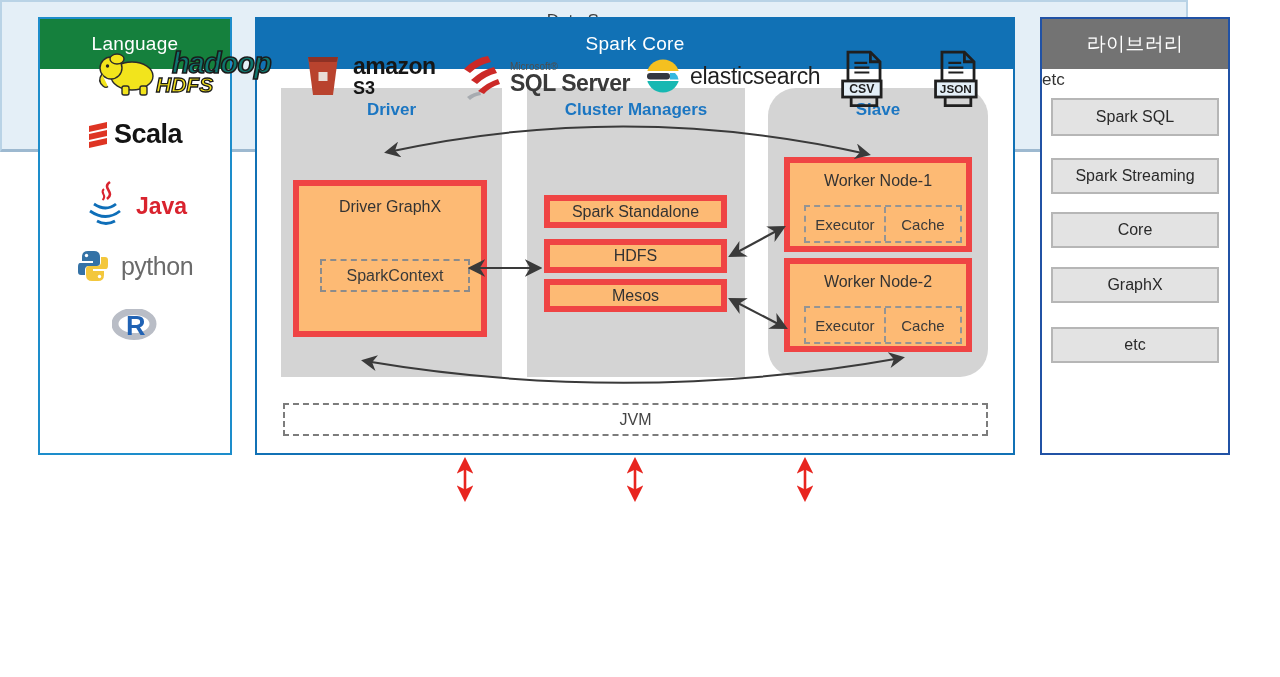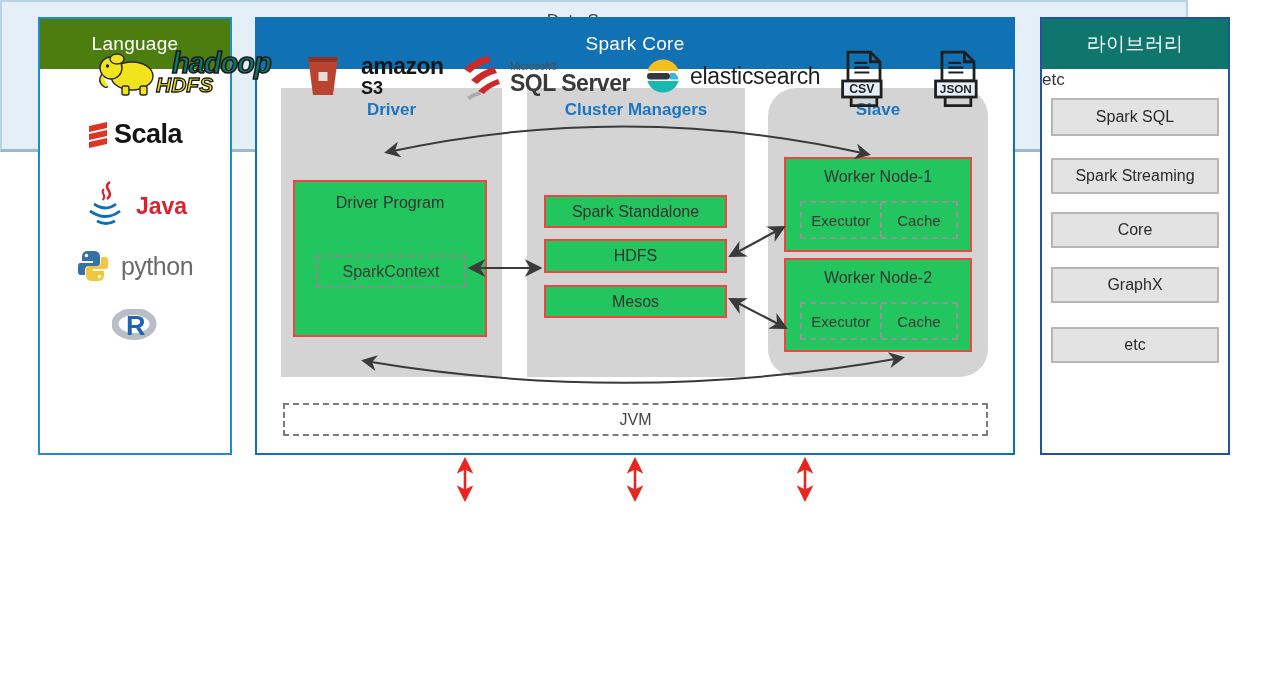--- a/index.html
+++ b/index.html
@@ -5,84 +5,84 @@
   * { margin:0; padding:0; box-sizing:border-box; }
   body { background:#fff; font-family:"Liberation Sans","DejaVu Sans",sans-serif; }
   .canvas { position:relative; width:1280px; height:677px; background:#fff; overflow:hidden; }
 
   .panel { position:absolute; background:#fff; }
   .panel-header { height:50px; display:flex; align-items:center; justify-content:center;
                   color:#fff; font-size:19px; letter-spacing:.3px; }
 
   
   .lang-panel { left:38px; top:17px; width:194px; height:438px; border:2px solid #1d8dcb; }
-  .lang-header { background:#4d7c0f; }
+  .lang-header { background:#15803d; }
   .logo { position:absolute; left:0; width:100%; display:flex; align-items:center; justify-content:center; gap:5px; }
   .scala-row { top:98px; height:34px; }
   .scala-text { font-size:27px; font-weight:800; color:#141414; letter-spacing:-.5px; }
   .java-row { top:160px; height:54px; }
   .java-text { font-size:23px; font-weight:700; color:#d9232e; }
   .python-row { top:228px; height:38px; gap:12px; }
   .python-text { font-size:25px; color:#6a6a6a; letter-spacing:-.5px; }
   .r-row { top:286px; height:44px; }
   .r-wrap { position:relative; width:46px; height:36px; }
   .r-letter { position:absolute; left:14px; top:2px; font-size:27px; font-weight:800; color:#2062b4; }
 
   
   .core-panel { left:255px; top:17px; width:760px; height:438px; border:2px solid #1171b5; }
   .core-header { background:#1171b5; }
   .column { position:absolute; top:69px; height:289px; background:#d4d4d4; }
   .master-col { left:24px; width:221px; }
   .cm-col { left:270px; width:218px; }
   .slave-col { left:511px; width:220px;border-radius:28px; }
   .col-title { text-align:center; margin-top:12px; font-size:17px; font-weight:bold; color:#1b76c2; }
-  .box { position:absolute; background:#22c55e; border:2px solid #ef4444; color:#333; }
+  .box { position:absolute; background:#fdba74; border:6px solid #ef4444; color:#333; }
   .driver-box { left:12px; top:92px; width:194px; height:157px; }
   .box-title { text-align:center; margin-top:12px; font-size:16px; color:#333; }
   .dashed { border:2px dashed #8b8b8b; display:flex; align-items:center; justify-content:center;
             font-size:16px; color:#3a3a3a; }
   .spark-context { position:absolute; left:21px; top:73px; width:150px; height:33px; }
   .cm-box { left:17px; width:183px; height:33px; display:flex; align-items:center; justify-content:center; font-size:16px; }
   .cm-standalone { top:107px; }
   .cm-yarn { top:151px; height:34px; }
-  .cm-mesos { top:197px; }
+  .cm-mesos { top:191px; }
   .worker-box { left:16px; width:188px; }
   .worker1 { top:69px; height:95px; }
   .worker2 { top:170px; height:94px; }
   .worker-title { text-align:center; margin-top:9px; font-size:16px; color:#333; }
   .exec-cache { position:absolute; left:14px; top:42px; width:158px; height:38px;
                 border:2px dashed #949494; display:flex; }
   .exec-cell { flex:1.05; border-right:2px dashed #949494; display:flex; align-items:center;
                justify-content:center; font-size:15px; color:#3a3a3a;text-align:center; }
   .cache-cell { flex:1; display:flex; align-items:center; justify-content:center; font-size:15px; color:#3a3a3a; }
   .jvm-box { position:absolute; left:26px; top:384px; width:705px; height:33px; background:#fff;
              border:2px dashed #7c7c7c; display:flex; align-items:center; justify-content:center;
              font-size:16px; color:#444; }
 
   
   .lib-panel { left:1040px; top:17px; width:190px; height:438px; border:2px solid #2152a5; }
-  .lib-header { background:#0f766e;align-items:center; }
+  .lib-header { background:#737373;align-items:center; }
   .lib-box { position:absolute; left:9px; width:168px; height:36px; background:#e3e3e3;
              border:2px solid #b6b6b6; display:flex; align-items:center; justify-content:center;
              font-size:16px; color:#2a2a2a; }
   .lib-0 { top:79px; height:38px; } .lib-1 { top:139px; } .lib-2 { top:193px; }
   .lib-3 { top:248px; } .lib-4 { top:308px; }
 
   
   .ds-panel { left:38px; top:504px; width:1188px; height:152px; background:#e4eff7;
               border:2px solid #b9d3e6; border-bottom:3px solid #9db9d0; }
   .ds-title { text-align:center; margin-top:9px; font-size:17px; color:#3f3f3f; }
   .ds-item { position:absolute; display:flex; align-items:center; }
   .hadoop-item { left:96px; top:46px; }
   .hd-words { margin-left:-14px; display:flex; flex-direction:column; }
   .hd-hadoop { font-size:29px; font-weight:800; font-style:italic; color:#0f766e;
                -webkit-text-stroke:1.6px #1a1a1a; letter-spacing:-1px;margin-left:28px; }
   .hd-hdfs { font-size:21px; font-weight:800; font-style:italic; color:#f3e11d;
              -webkit-text-stroke:1.3px #1a1a1a; margin-top:-7px; margin-left:12px; letter-spacing:0; }
-  .amazon-item { left:305px; top:52px; gap:20px; }
+  .amazon-item { left:305px; top:52px; gap:12px; }
   .az-words { display:flex; flex-direction:column; line-height:1.05; }
   .az-word { font-size:23px; font-weight:700; color:#161616; letter-spacing:-.5px; }
   .az-sub { font-size:18px; font-weight:600; color:#161616; }
   .sql-item { left:462px; top:54px; gap:6px; }
   .sql-words { display:flex; flex-direction:column; line-height:1; }
   .sql-brand { font-size:10px; color:#4d4d4d; }
   .sql-word { font-size:23px; font-weight:600; color:#3a3a3a; letter-spacing:-.5px; }
   .es-item { left:645px; top:58px; gap:9px; }
   .es-word { font-size:23px; font-weight:500; color:#1f1f1f; letter-spacing:-.3px; }
   .file-item { flex-direction:column; }
@@ -141,21 +141,21 @@
   </div>
 
   <div class="panel core-panel">
     <div class="panel-header core-header">
       <span>Spark Core</span>
     </div>
 
     <div class="column master-col">
       <div class="col-title">Driver</div>
       <div class="box driver-box">
-        <div class="box-title">Driver Program</div>
+        <div class="box-title">Driver GraphX</div>
         <div class="dashed spark-context">SparkContext</div>
       </div>
     </div>
 
     <div class="column cm-col">
       <div class="col-title">Cluster Managers</div>
       <div class="box cm-box cm-standalone">Spark Standalone</div>
       <div class="box cm-box cm-yarn">HDFS</div>
       <div class="box cm-box cm-mesos">Mesos</div>
     </div>

